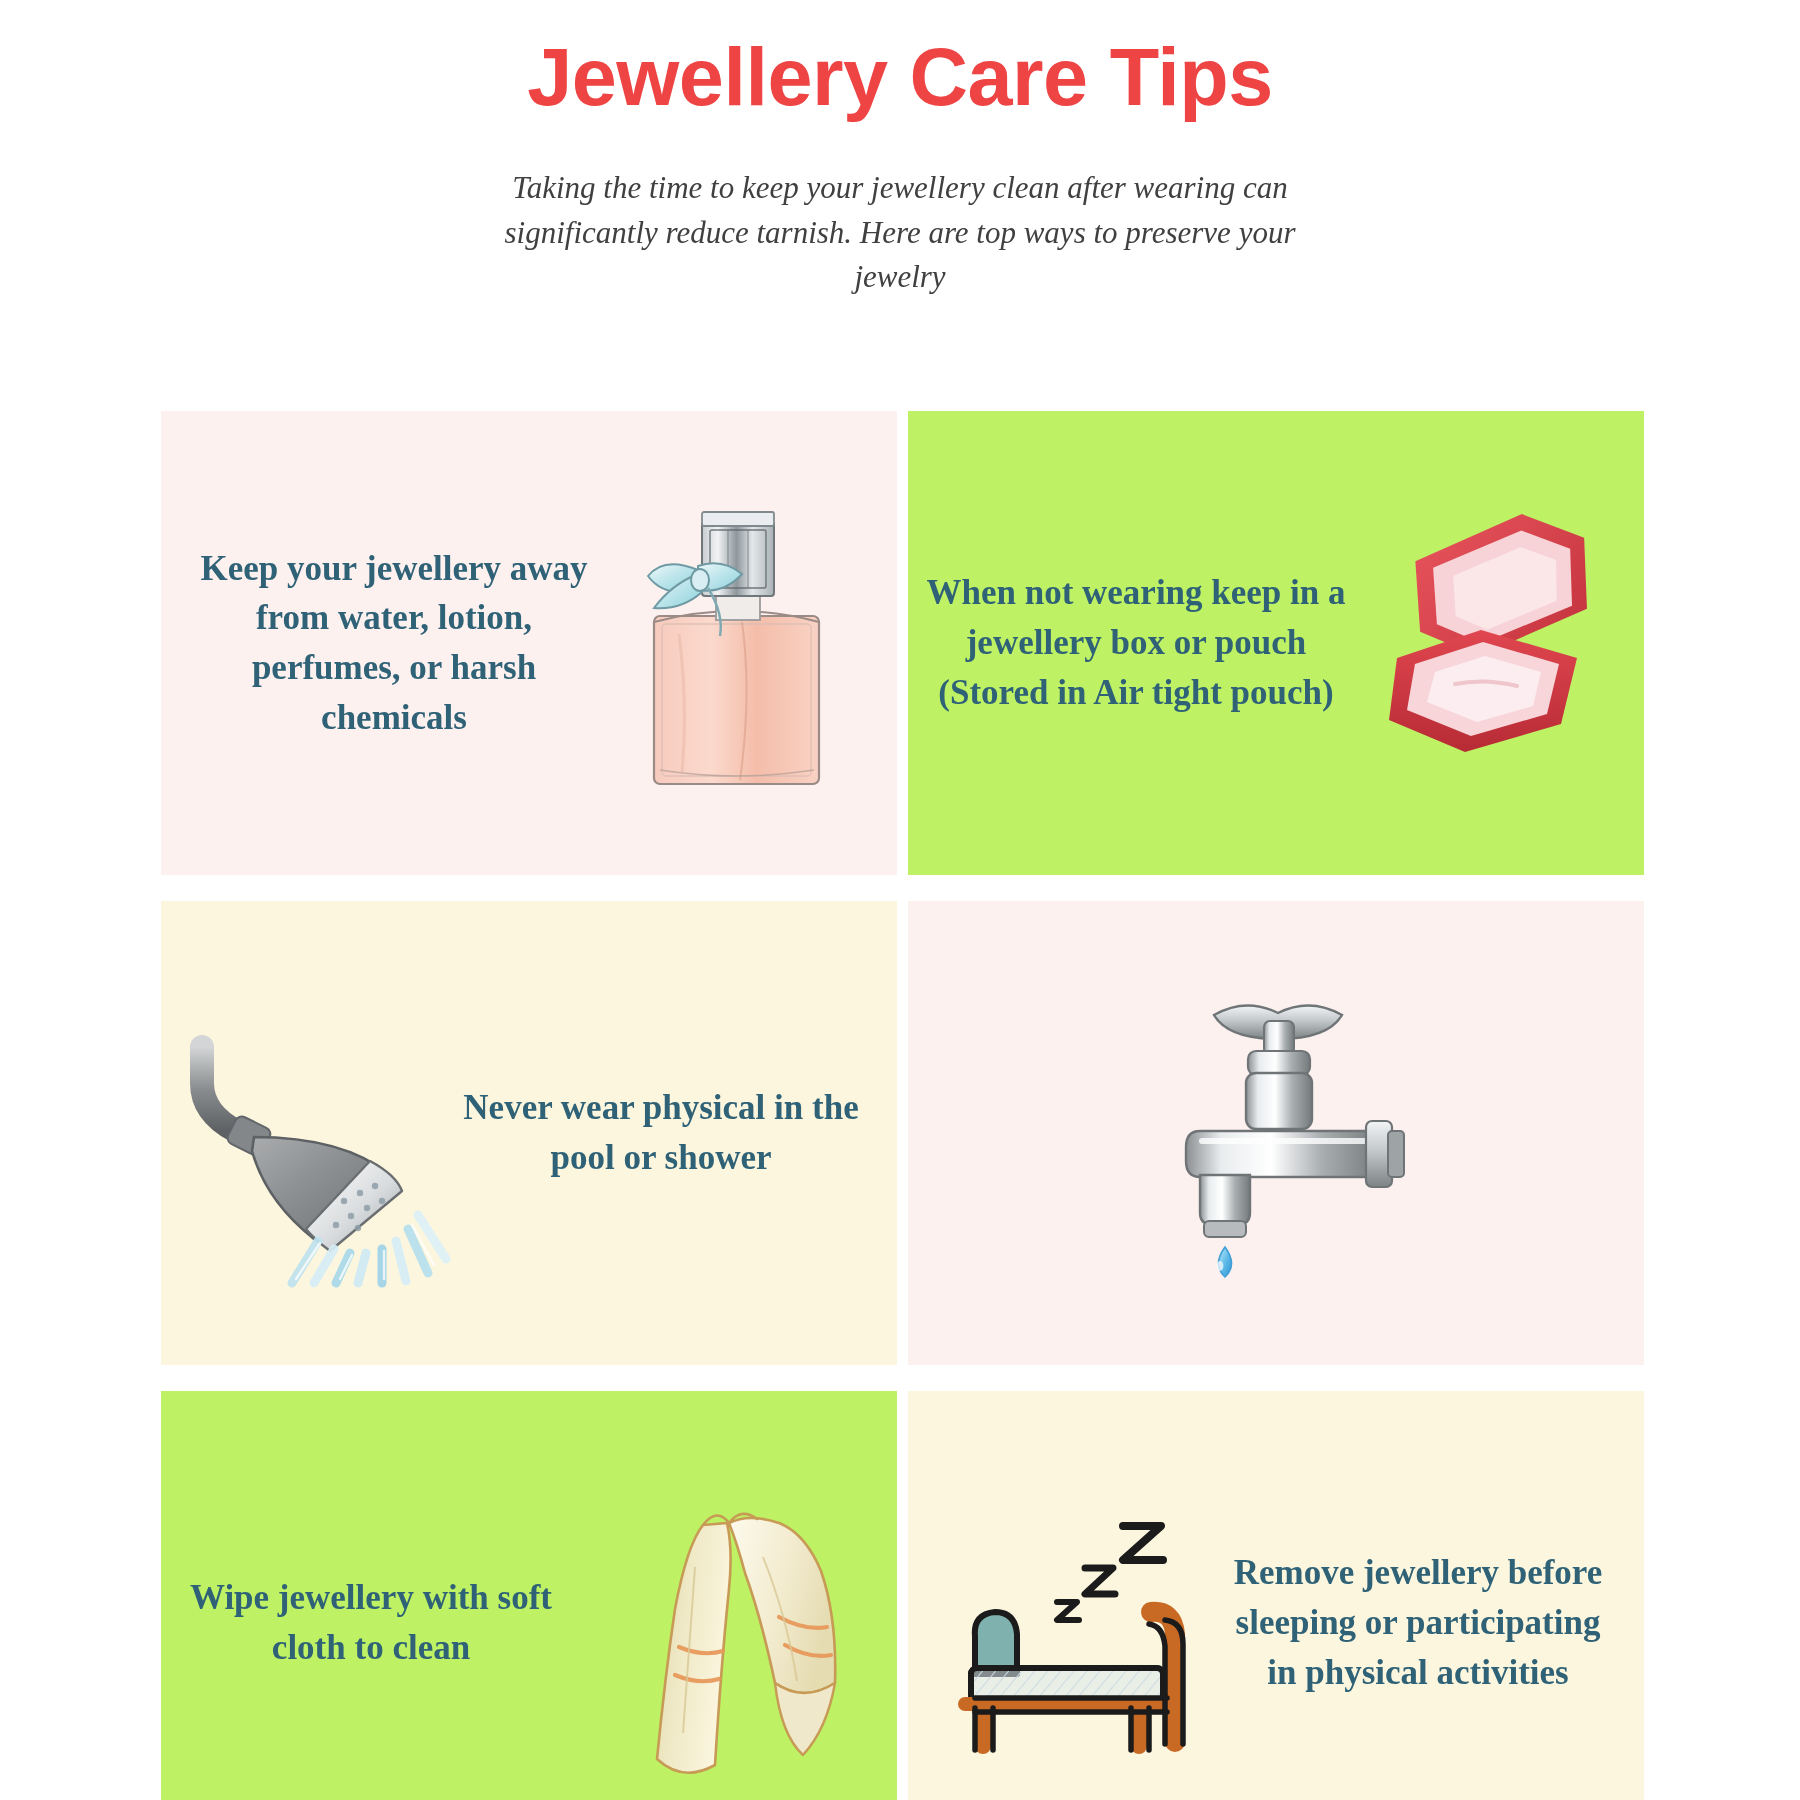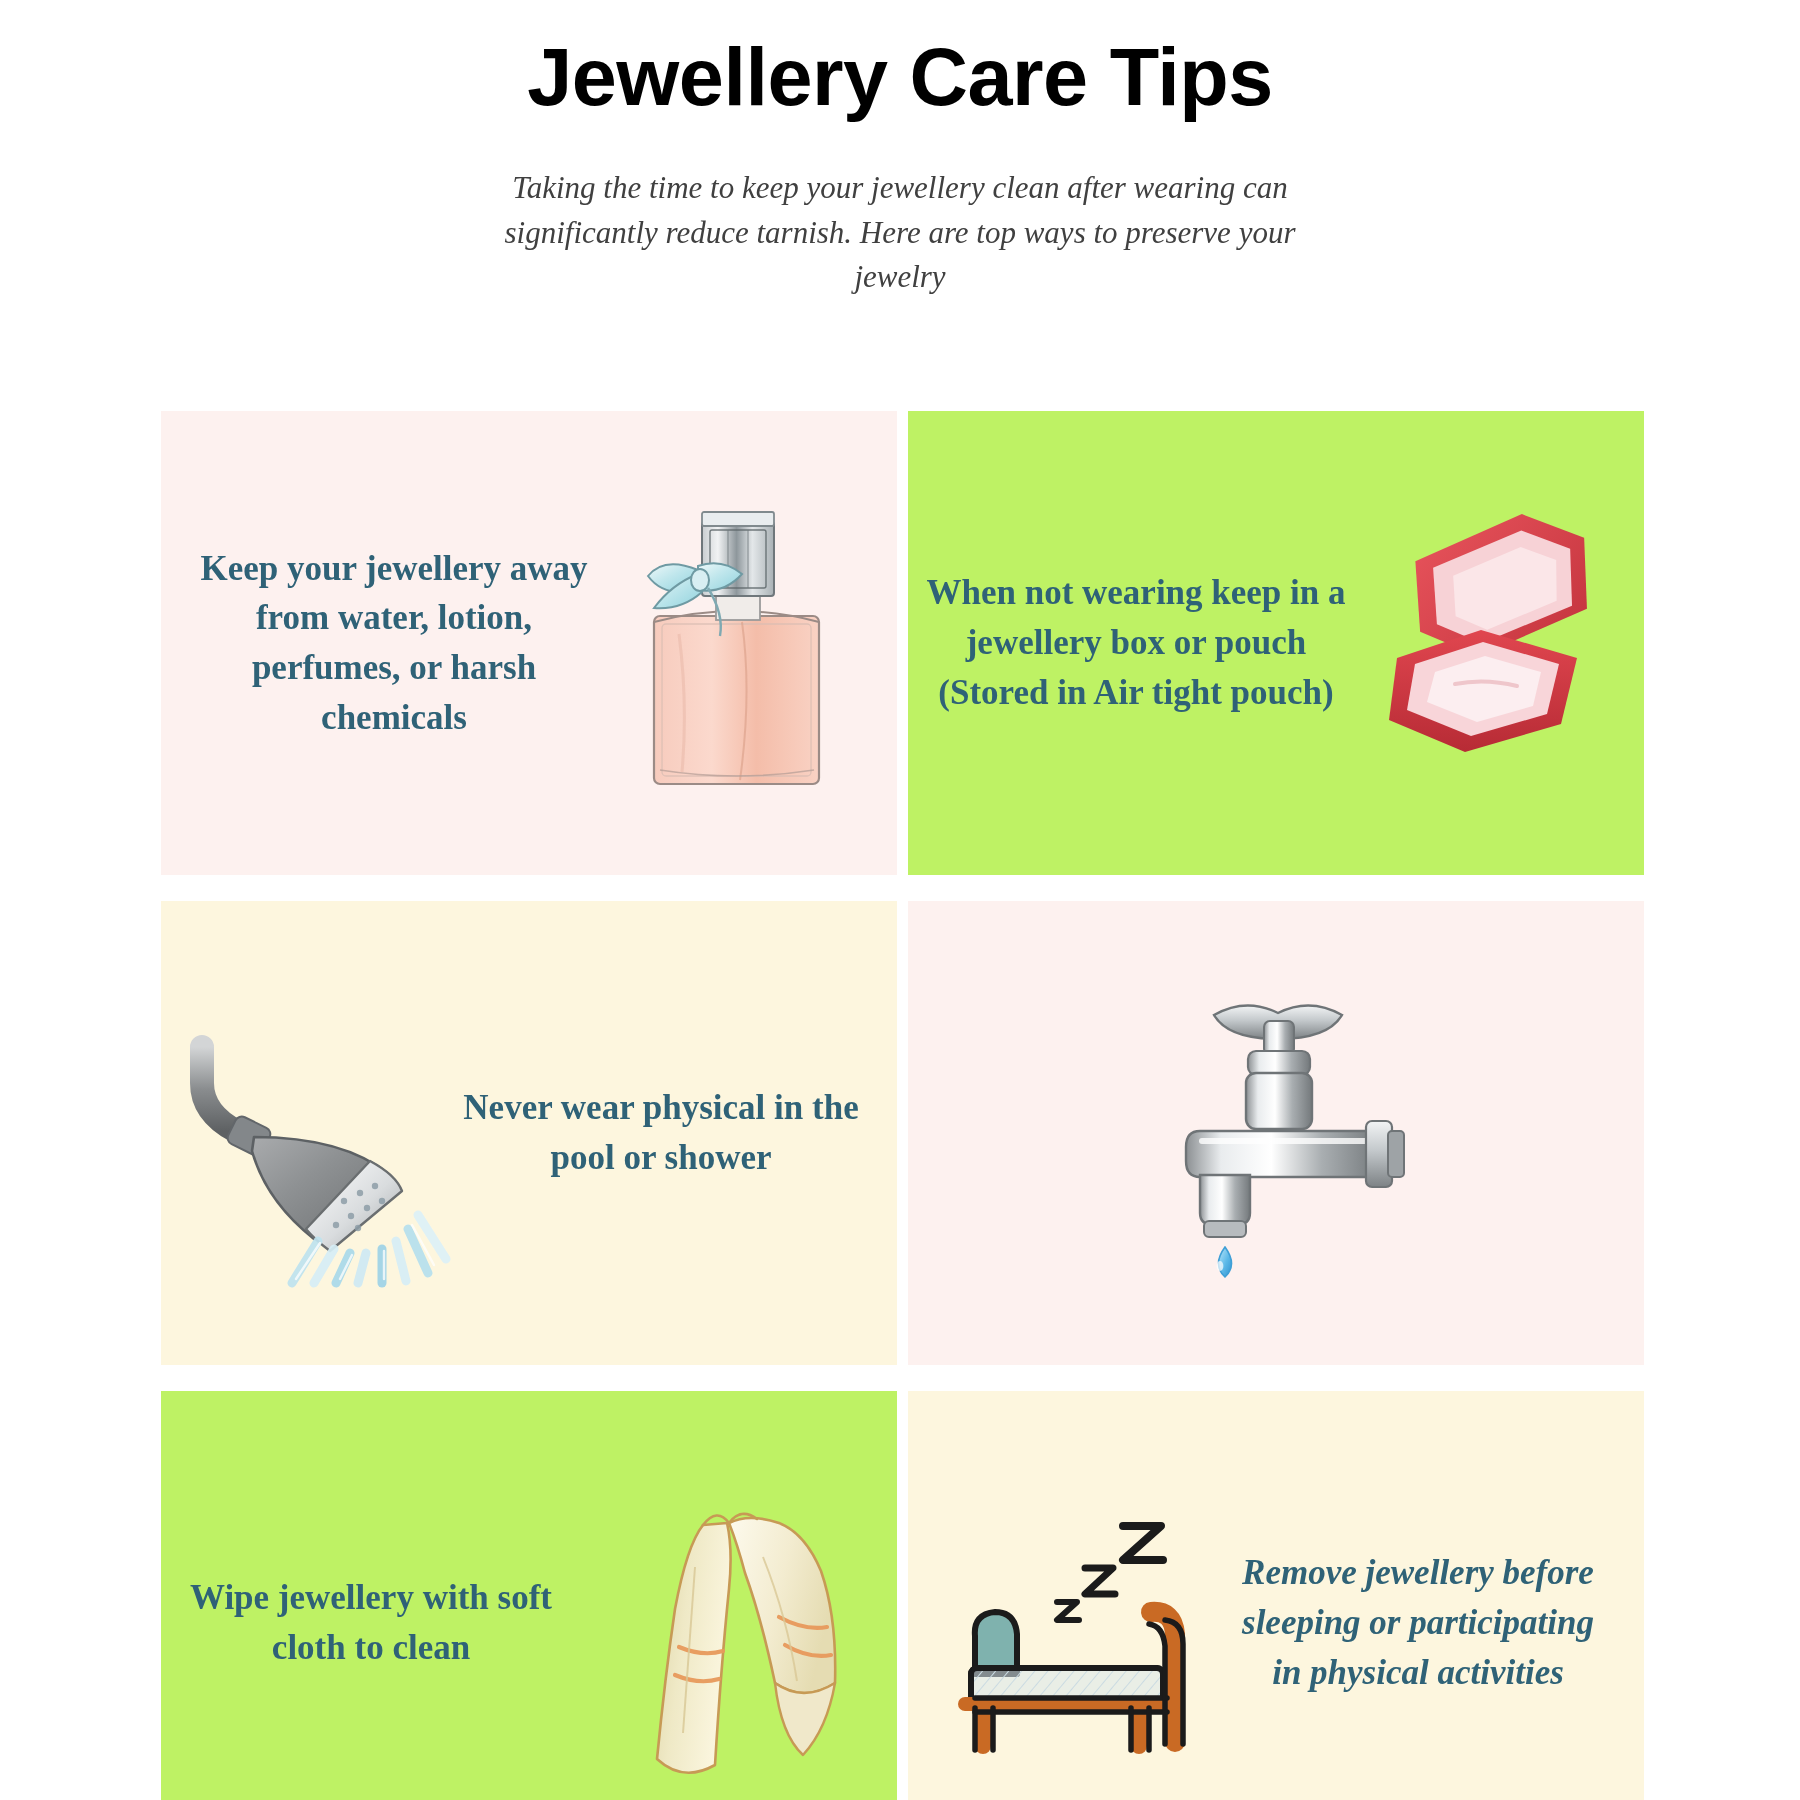--- a/index.html
+++ b/index.html
@@ -18,21 +18,21 @@
   
   .header {
     padding-top: 30px;
     text-align: center;
   }
   .title {
     font-family: "Liberation Sans", sans-serif;
     font-weight: bold;
     font-size: 81px;
     letter-spacing: -0.5px;
-    color: #000000;
+    color: #ef4444;
     line-height: 1.18;
   }
   .subtitle {
     margin: 40px auto 0;
     width: 800px;
     font-family: "Liberation Serif", serif;
     font-style: italic;
     font-size: 31px;
     line-height: 1.45;
     color: #404040;
@@ -93,21 +93,21 @@
   #card-3 .card-art  { width: 300px; transform: translate(18px, 22px); }
   #card-3 .card-text { width: 400px; margin-right: 0; }
 
   #card-4 .card-text { width: 400px; margin-left: 34px; }
   #card-4 .card-art  { width: 300px; transform: translate(14px, 2px); }
 
   #card-5 .card-text { width: 400px; margin-left: 10px; }
   #card-5 .card-art  { width: 320px; transform: translate(8px, 24px); }
 
   #card-6 .card-art  { width: 320px; transform: translate(26px, 10px); }
-  #card-6 .card-text { width: 380px; margin-right: 14px; font-style: italic; }
+  #card-6 .card-text { width: 380px; margin-right: 14px; }
 
   svg { display: block; overflow: visible; }
 </style>
 </head>
 <body>
 
 <div class="page">
 
   <div class="header">
     <h1 class="title">Jewellery Care Tips</h1>

